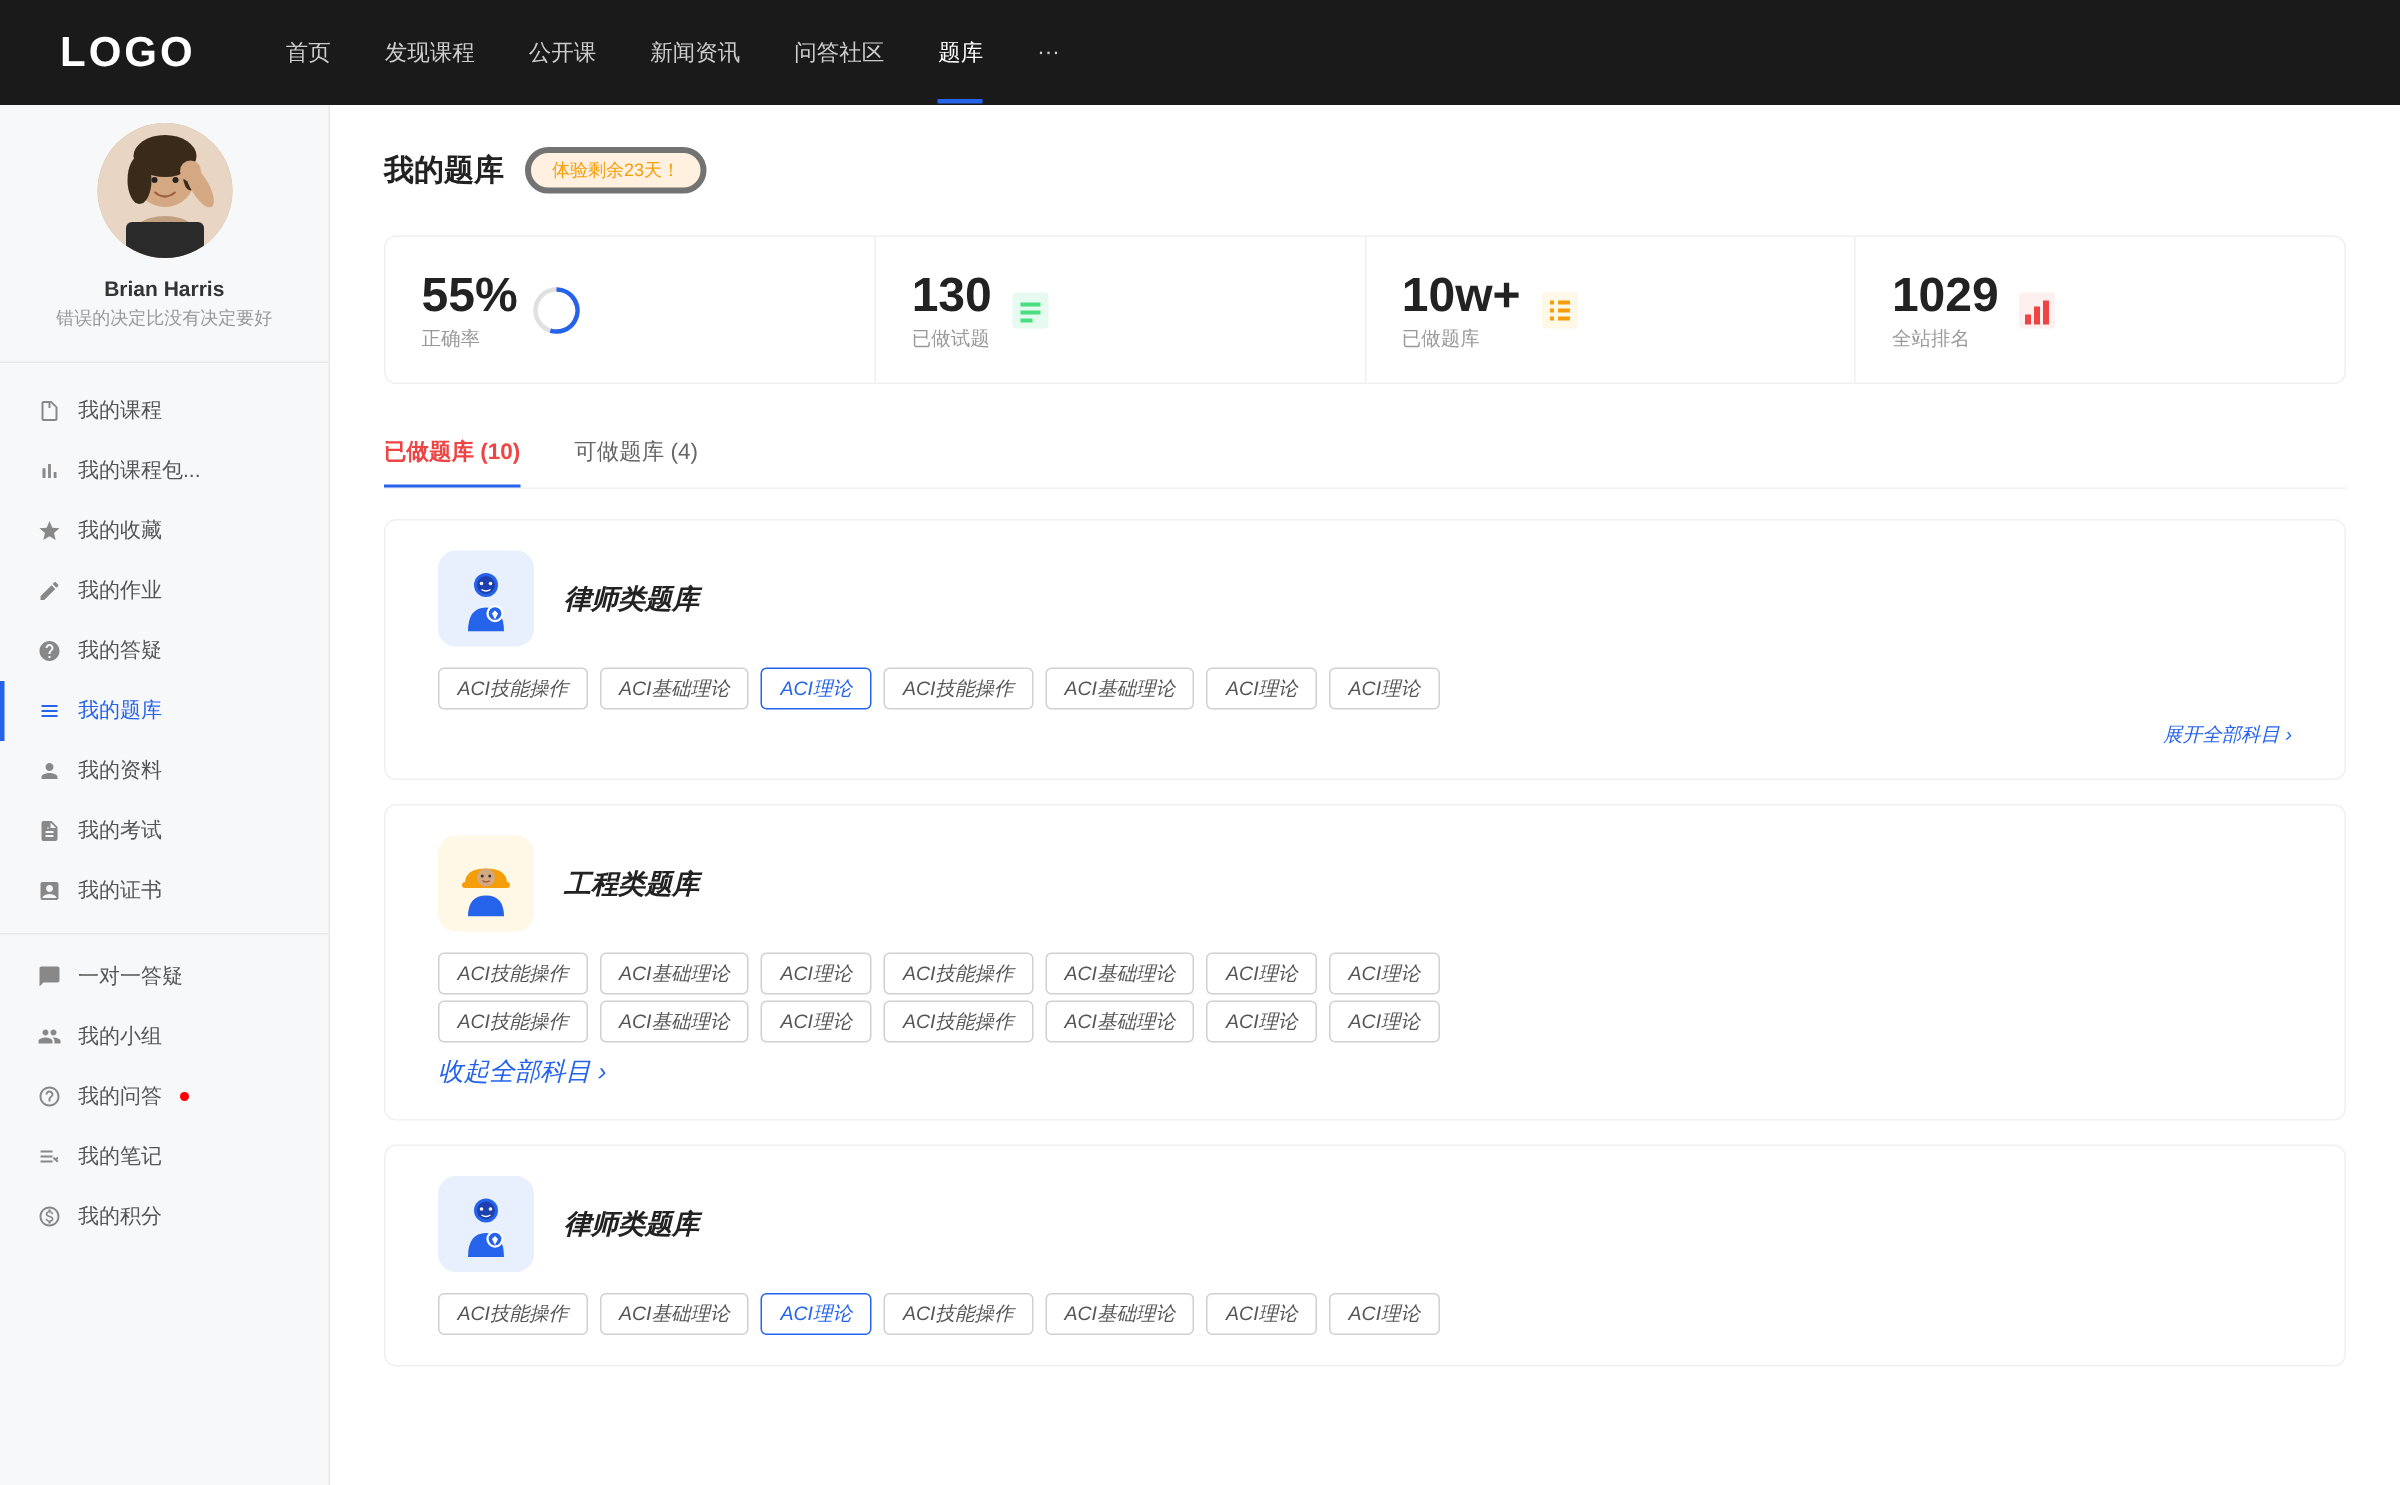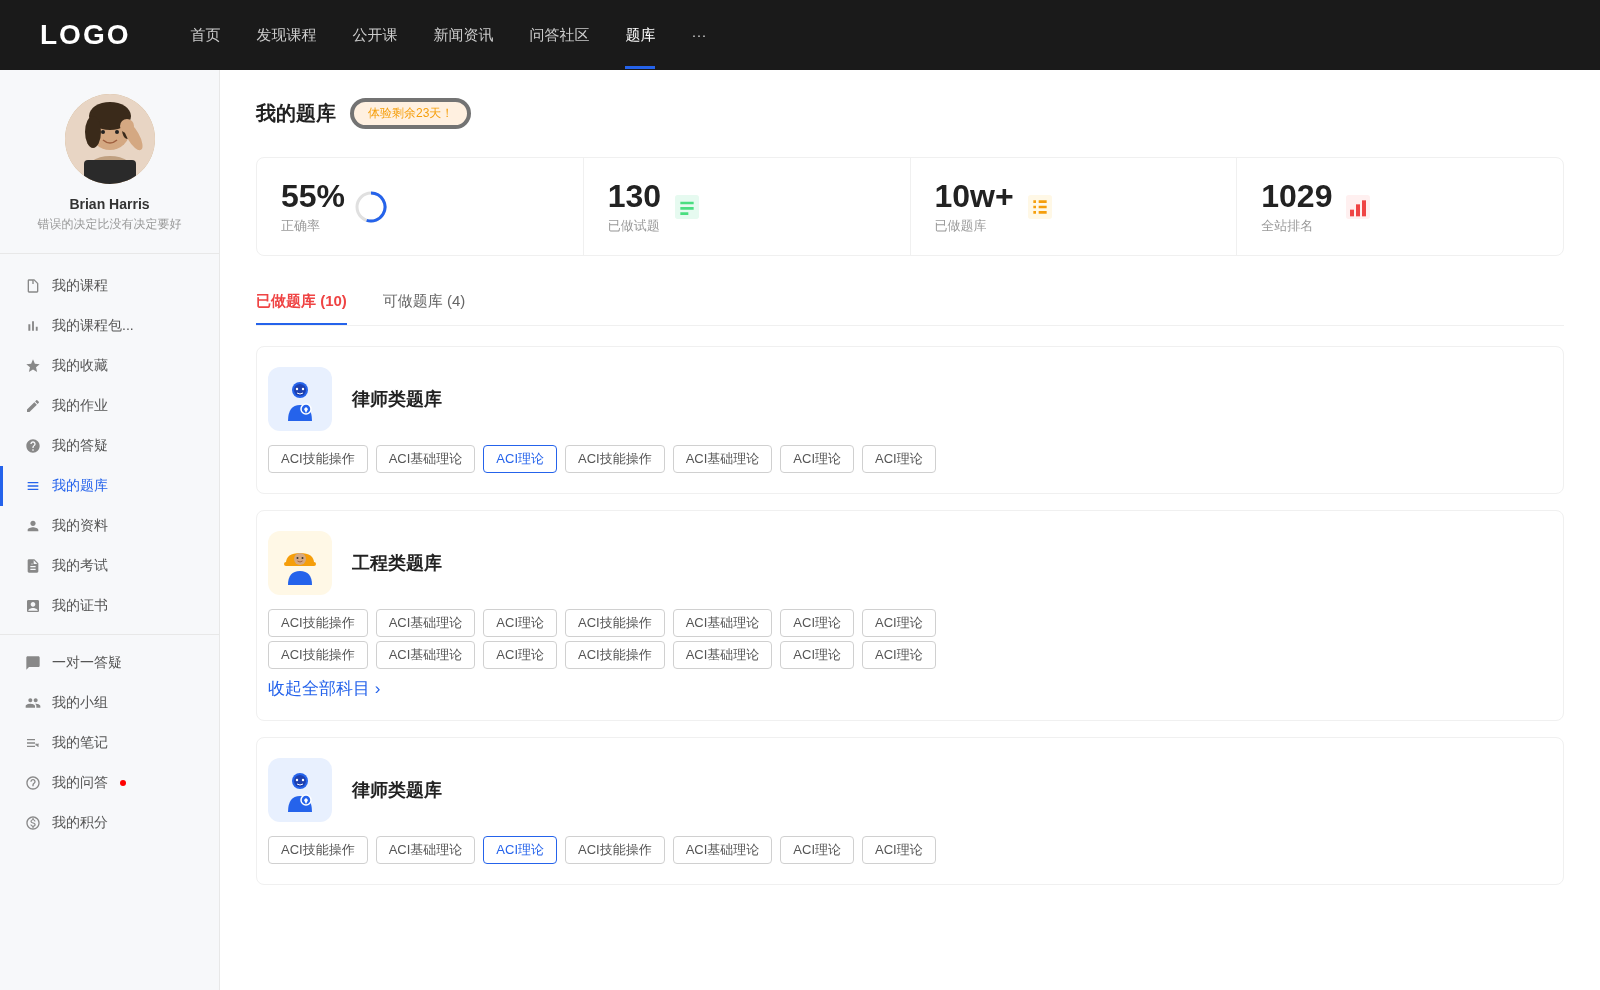--- a/index.html
+++ b/index.html
@@ -88,21 +88,21 @@
       margin-top: 70px;
       display: flex;
       min-height: calc(990px - 70px);
     }
 
     
     .sidebar {
       width: 220px;
       background: #f7f8fa;
       border-right: 1px solid #e8e8e8;
-      padding: 24px 0;
+      padding: 12px 0;
       flex-shrink: 0;
     }
     .sidebar-profile {
       text-align: center;
       padding: 0 20px 20px;
       border-bottom: 1px solid #e8e8e8;
     }
     .profile-avatar {
       width: 90px; height: 90px;
       border-radius: 50%;
@@ -219,21 +219,22 @@
       bottom: 0; left: 0; right: 0;
       height: 2px;
       background: #2563eb;
     }
 
     
     .bank-card {
       border: 1px solid #f0f0f0;
       border-radius: 8px;
       margin-bottom: 16px;
-      padding: 20px 11px;
+      padding: 20px 35px;
+      font-style: italic;
     }
     .bank-card-header {
       display: flex;
       align-items: center;
       gap: 20px;
       margin-bottom: 14px;
     }
     .bank-icon {
       width: 64px; height: 64px;
       background: #e8f0fe;
@@ -413,33 +414,33 @@
         <span class="sidebar-icon">
           <svg width="16" height="16" viewBox="0 0 24 24" fill="currentColor">
               <path d="M16 11c1.66 0 2.99-1.34 2.99-3S17.66 5 16 5c-1.66 0-3 1.34-3 3s1.34 3 3 3zm-8 0c1.66 0 2.99-1.34 2.99-3S9.66 5 8 5C6.34 5 5 6.34 5 8s1.34 3 3 3zm0 2c-2.33 0-7 1.17-7 3.5V19h14v-2.5c0-2.33-4.67-3.5-7-3.5zm8 0c-.29 0-.62.02-.97.05 1.16.84 1.97 1.97 1.97 3.45V19h6v-2.5c0-2.33-4.67-3.5-7-3.5z"></path>
             </svg>
         </span>
         <span>我的小组</span>
       </div>
       <div class="sidebar-item">
         <span class="sidebar-icon">
           <svg width="16" height="16" viewBox="0 0 24 24" fill="currentColor">
-              <path d="M3 18h12v-2H3v2zm0-5h12v-2H3v2zm0-7v2h12V6H3zm14 9.59L19.59 18 21 16.59l-1.41-1.42L21 13.77 19.59 12.36 18 13.77l-1.41-1.41-1.41 1.41L16.59 15 15.18 16.41z"></path>
-            </svg>
-        </span>
-        <span>我的笔记</span>
-      </div>
-      <div class="sidebar-item">
-        <span class="sidebar-icon">
-          <svg width="16" height="16" viewBox="0 0 24 24" fill="currentColor">
               <path d="M12 2C6.48 2 2 6.48 2 12s4.48 10 10 10 10-4.48 10-10S17.52 2 12 2zm0 18c-4.41 0-8-3.59-8-8s3.59-8 8-8 8 3.59 8 8-3.59 8-8 8zm0-14c-2.21 0-4 1.79-4 4h2c0-1.1.9-2 2-2s2 .9 2 2c0 2-3 1.75-3 5h2c0-2.25 3-2.5 3-5 0-2.21-1.79-4-4-4zm-1 9h2v2h-2z"></path>
             </svg>
         </span>
         <span>我的问答</span>
         <span style="width:6px;height:6px;background:red;border-radius:50%;margin-left:2px;"></span>
+      </div>
+      <div class="sidebar-item">
+        <span class="sidebar-icon">
+          <svg width="16" height="16" viewBox="0 0 24 24" fill="currentColor">
+              <path d="M3 18h12v-2H3v2zm0-5h12v-2H3v2zm0-7v2h12V6H3zm14 9.59L19.59 18 21 16.59l-1.41-1.42L21 13.77 19.59 12.36 18 13.77l-1.41-1.41-1.41 1.41L16.59 15 15.18 16.41z"></path>
+            </svg>
+        </span>
+        <span>我的笔记</span>
       </div>
       <div class="sidebar-item">
         <span class="sidebar-icon">
           <svg width="16" height="16" viewBox="0 0 24 24" fill="currentColor">
               <path d="M12 2C6.48 2 2 6.48 2 12s4.48 10 10 10 10-4.48 10-10S17.52 2 12 2zm0 18c-4.41 0-8-3.59-8-8s3.59-8 8-8 8 3.59 8 8-3.59 8-8 8zm.31-8.86c-1.77-.45-2.34-.94-2.34-1.67 0-.84.79-1.43 2.1-1.43 1.38 0 1.9.66 1.94 1.64h1.71c-.05-1.34-.87-2.57-2.49-2.97V5H10.9v1.69c-1.51.32-2.72 1.3-2.72 2.81 0 1.79 1.49 2.69 3.66 3.21 1.95.46 2.34 1.15 2.34 1.86 0 .53-.39 1.39-2.1 1.39-1.6 0-2.23-.72-2.32-1.64H8.04c.1 1.7 1.36 2.66 2.86 2.97V19h2.34v-1.67c1.52-.29 2.72-1.16 2.73-2.77-.01-2.2-1.9-2.96-3.66-3.42z"></path>
             </svg>
         </span>
         <span>我的积分</span>
       </div>
     </div>
@@ -540,20 +541,21 @@
       </div>
       <div class="bank-tags">
         <span class="tag">ACI技能操作</span>
         <span class="tag">ACI基础理论</span>
         <span class="tag active-tag">ACI理论</span>
         <span class="tag">ACI技能操作</span>
         <span class="tag">ACI基础理论</span>
         <span class="tag">ACI理论</span>
         <span class="tag">ACI理论</span>
       </div>
+      <div class="expand-link">展开全部科目 ›</div>
     </div>
 
     <div class="bank-card">
       <div class="bank-card-header">
         <div class="bank-icon" style="background:#fff8e6;">
           <svg width="44" height="44" viewBox="0 0 44 44">
 
             <path d="M8 22 Q8 12 22 12 Q36 12 36 22 Z" fill="#f59e0b"></path>
             <rect x="6" y="21" width="32" height="4" rx="2" fill="#f59e0b"></rect>
 

